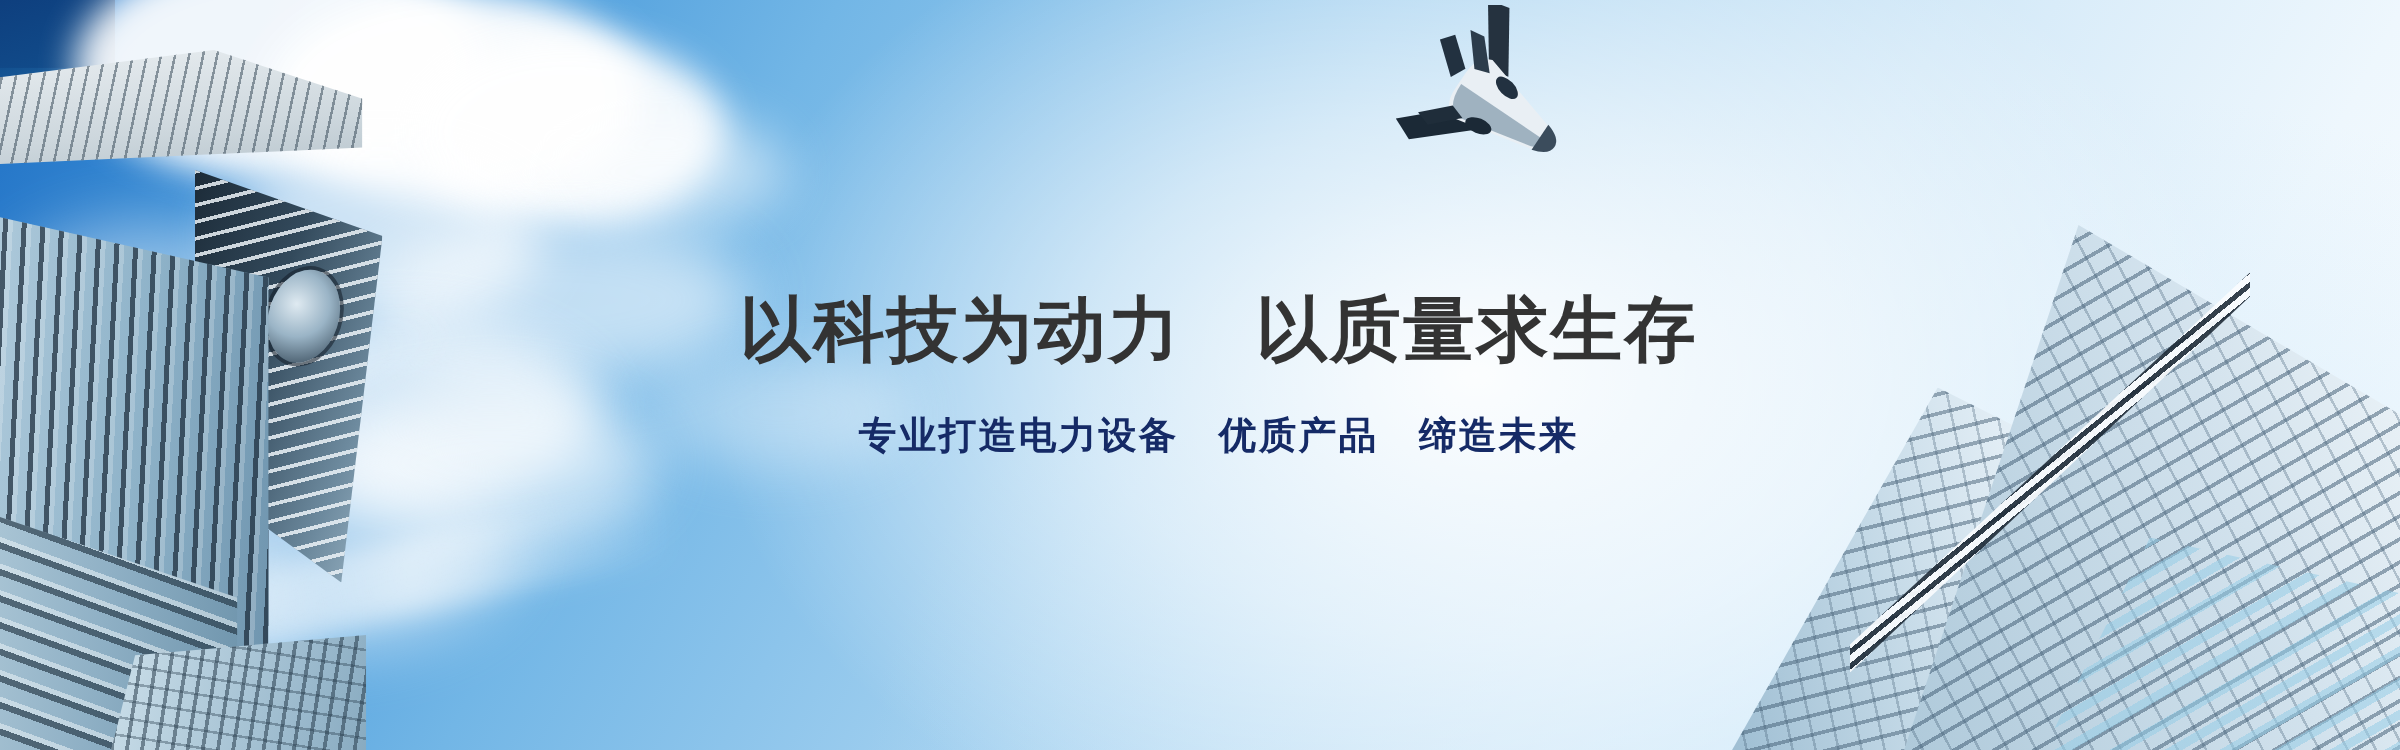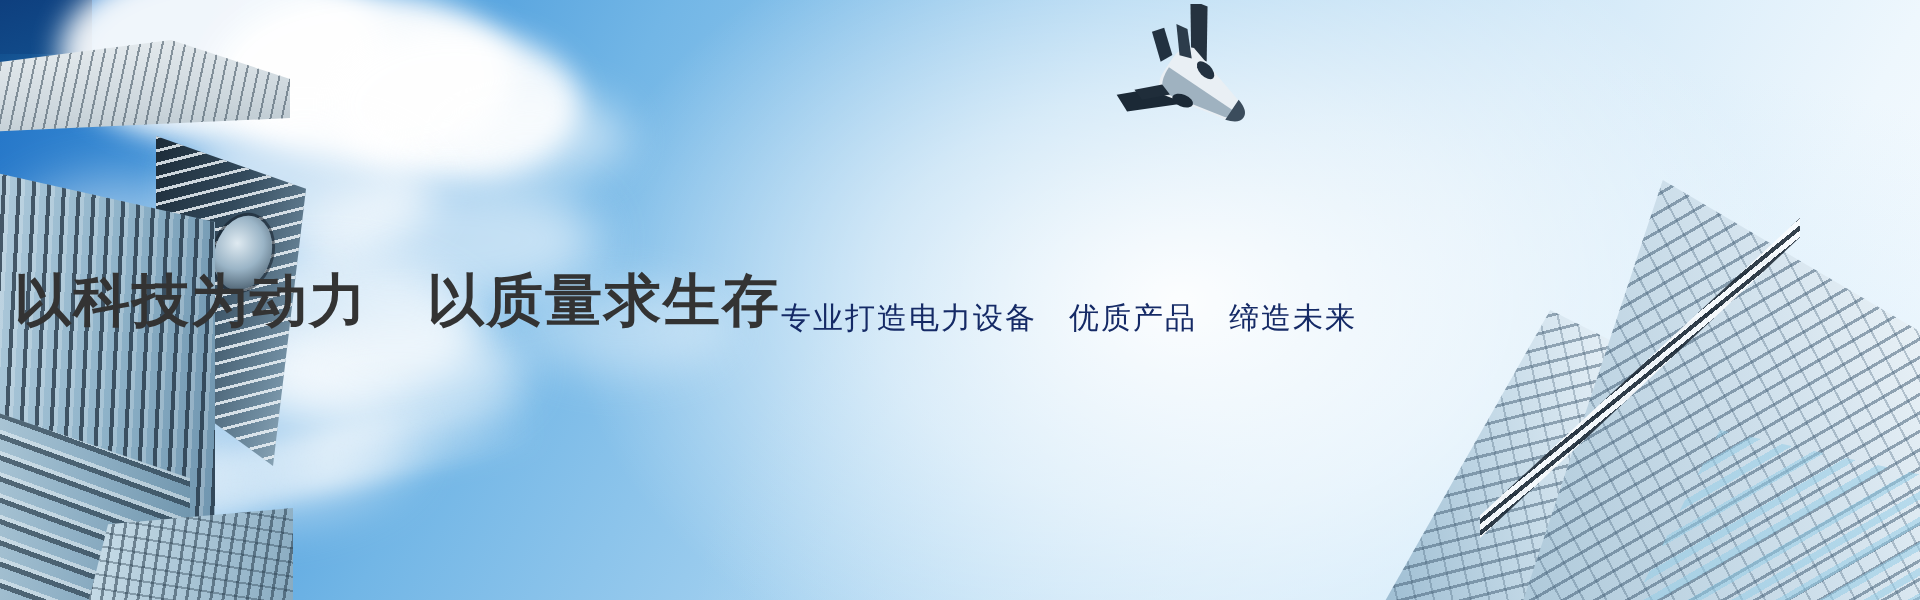--- a/index.html
+++ b/index.html
@@ -165,39 +165,39 @@
     clip-path:polygon(30% 0,100% 26%,100% 100%,0 100%);
   }
 
   
   .airplane{position:absolute;left:1098px;top:4px;width:170px;height:160px;}
   .airplane svg{display:block;width:100%;height:100%;}
 
   
   .text-block{
     position:absolute;left:0;top:0;width:1920px;height:600px;
-    display:flex;align-items:center;
-    padding-left:14px;box-sizing:border-box;
+    display:flex;flex-direction:column;align-items:center;justify-content:center;
+    padding-left:30px;box-sizing:border-box;
   }
   .headline{
     margin:0;
     font-size:57px;
     line-height:1.1;
     font-weight:700;
     letter-spacing:2px;
     color:#333333;
     white-space:pre;
     font-family:"DejaVu Sans","Liberation Sans",sans-serif;
   }
   .subline{
     margin:0;
     margin-top:36px;
     font-size:30px;
     line-height:1.2;
-    font-weight:400;
+    font-weight:700;
     letter-spacing:2px;
     color:#152a66;
     white-space:pre;
     font-family:"DejaVu Sans","Liberation Sans",sans-serif;
   }
 </style>
 </head>
 <body>
 
 <div class="banner">

